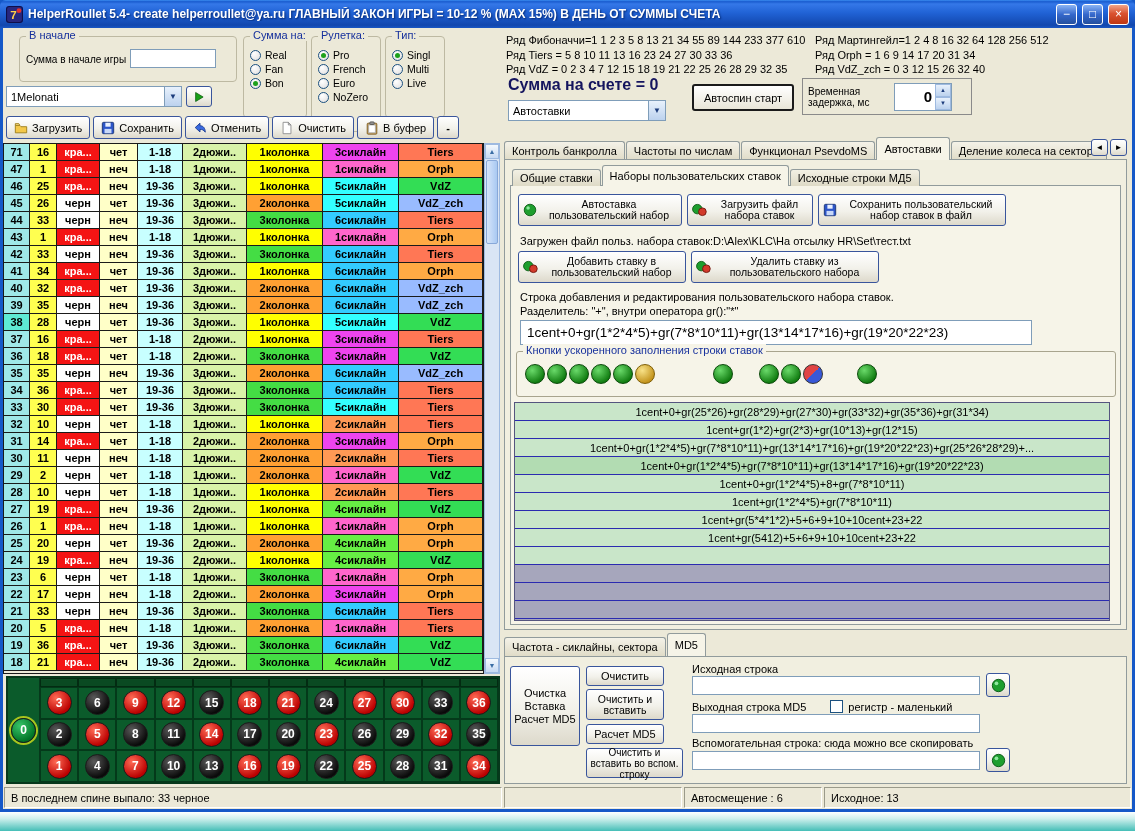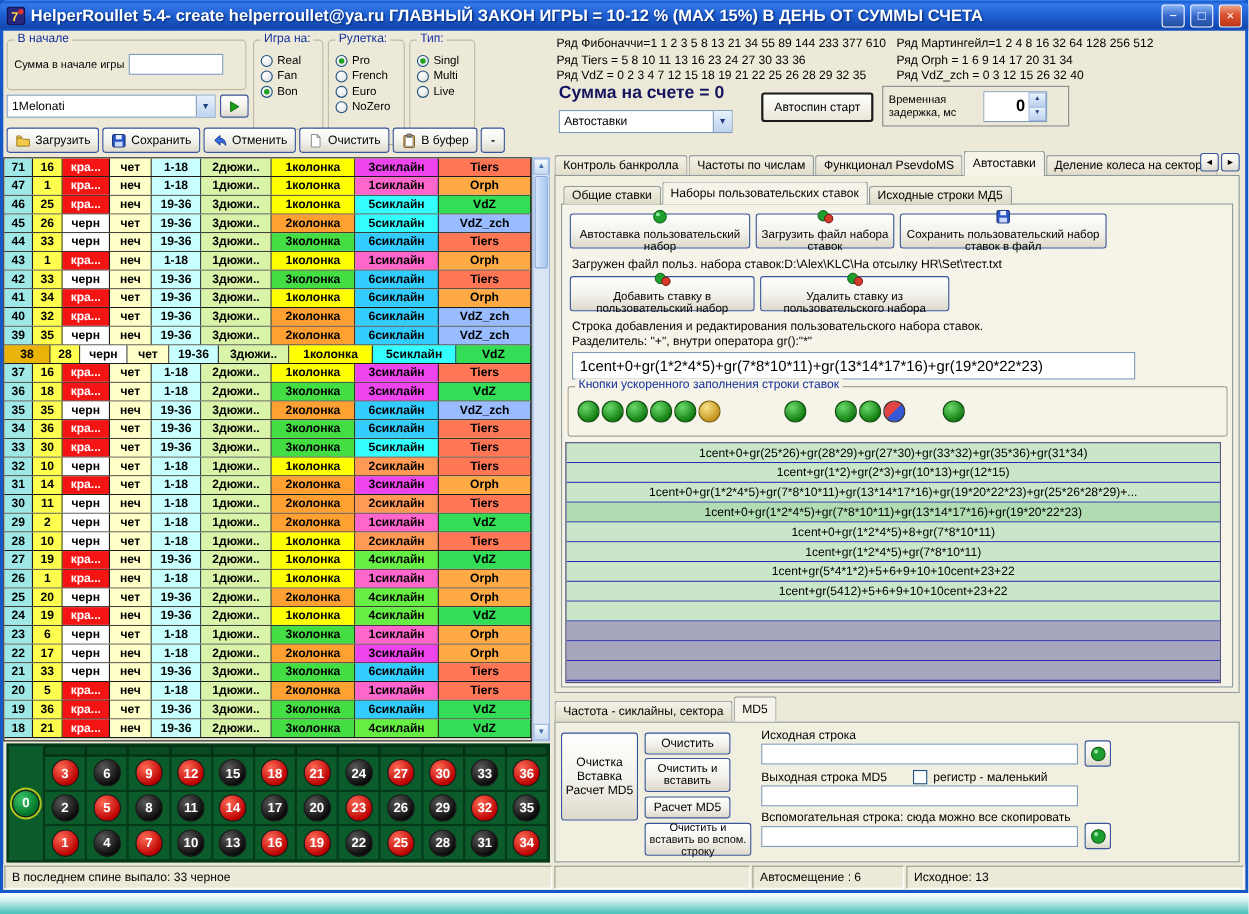--- a/index.html
+++ b/index.html
@@ -1,46 +1,46 @@
 <!DOCTYPE html>
 <html><head>
 <meta charset="utf-8">
 <style>
 *{margin:0;padding:0;box-sizing:border-box;font-family:"Liberation Sans",sans-serif;}
 html,body{width:1135px;height:831px;overflow:hidden;background:#fff;}
 #window{position:relative;width:1135px;height:812px;background:#ECE9D8;box-shadow:inset 0 0 0 3px #1558C8;}
 
 .titlebar{position:absolute;top:0;left:0;right:0;height:28px;display:flex;align-items:center;gap:5px;padding:0 6px;border-radius:6px 6px 0 0;background:linear-gradient(180deg,#3B8DF0 0%,#1A5CD0 6%,#3578E8 14%,#2163D6 45%,#1247AE 90%,#1A57C4 100%);}
-.title{color:#fff;font-weight:bold;font-size:15px;text-shadow:1px 1px 2px #00256E;white-space:nowrap;overflow:hidden;flex:1;}
+.title{color:#fff;font-weight:bold;font-size:12px;text-shadow:1px 1px 2px #00256E;white-space:nowrap;overflow:hidden;flex:1;}
 .winbtn{width:21px;height:21px;border-radius:3px;border:1px solid #fff;color:#fff;font-size:12px;line-height:1;display:flex;align-items:center;justify-content:center;background:linear-gradient(180deg,#8AB4F4,#3568CC 50%,#24509E);cursor:default;}
 .winbtn.close{background:linear-gradient(180deg,#F0A488,#DA5230 45%,#BE3612);}
 
 .btn{border:1px solid #39559C;border-radius:3px;background:linear-gradient(180deg,#FFFFFF,#F2F1EA 55%,#DDD9CB);font-size:11px;color:#000;display:inline-flex;align-items:center;justify-content:center;gap:4px;cursor:default;}
-.gb{position:absolute;border:1px solid #BDB9A2;border-radius:4px;}
+.gb{position:absolute;border:1px solid #BDB9A2;border-radius:4px;margin-left:13px;}
 .gbt{position:absolute;top:-8px;left:6px;background:#ECE9D8;padding:0 3px;color:#16309C;font-size:11px;white-space:nowrap;}
 .combo{display:flex;align-items:center;background:#fff;border:1px solid #7F9DB9;height:21px;}
 .cval{flex:1;font-size:11px;padding:0 4px;white-space:nowrap;overflow:hidden;}
 .carrow{width:17px;height:100%;display:flex;align-items:center;justify-content:center;font-size:8px;color:#1C3C7C;border-left:1px solid #7F9DB9;background:linear-gradient(180deg,#E8F1FC,#BCD2EE);}
 .tinput{border:1px solid #7F9DB9;background:#fff;font-size:11px;padding:1px 4px;}
 .radio{display:flex;align-items:center;gap:4px;font-size:10.5px;margin:2px 0;}
 .rb{width:11px;height:11px;border-radius:50%;border:1px solid #1C5180;background:radial-gradient(circle at 35% 30%,#fff,#DDD);display:flex;align-items:center;justify-content:center;}
 .radio .dot{display:none;}
 .radio.sel .dot{display:block;width:5px;height:5px;border-radius:50%;background:#1DA11D;}
 .ic{display:inline-flex;align-items:center;}
 
 .left{position:absolute;left:3px;top:30px;width:497px;height:756px;}
 .grp-begin{left:3px;top:6px;width:218px;height:46px;}
 .blbl{position:absolute;left:6px;top:17px;font-size:10px;white-space:nowrap;}
 .binput{position:absolute;left:110px;top:12px;width:86px;height:19px;}
 .grp-game{left:227px;top:6px;width:64px;height:82px;}
 .grp-roul{left:295px;top:6px;width:70px;height:96px;}
 .grp-type{left:369px;top:6px;width:60px;height:82px;}
 .gbody{padding:10px 3px 0 6px;}
 .presetrow{position:absolute;left:3px;top:56px;display:flex;gap:4px;}
-.presetrow .combo{width:190px;gap:12px;}
+.presetrow .combo{width:176px;gap:12px;}
 .playbtn{width:26px;height:21px;}
 .toolbar{position:absolute;left:3px;top:86px;display:flex;gap:3px;}
 .tbtn{height:23px;padding:0 7px;white-space:nowrap;}
 .minib{width:22px;height:23px;font-weight:bold;}
 
 .htable{position:absolute;left:0;top:113px;width:481px;height:531px;border:1px solid #1A1A1A;overflow:hidden;background:#ECE9D8;}
 .hrow{display:flex;height:17px;border-bottom:1px solid #1A1A1A;}
 .cell{border-right:1px solid #1A1A1A;font-size:11px;font-weight:bold;color:#000;display:flex;align-items:center;justify-content:center;white-space:nowrap;overflow:hidden;}
 .vscroll{position:absolute;right:0;top:113px;width:16px;height:531px;border:1px solid #9EBAE0;background:#D9E5F5;display:flex;flex-direction:column;}
 .sarrow{height:15px;font-size:7px;color:#3B6EA5;display:flex;align-items:center;justify-content:center;background:linear-gradient(#F4F9FE,#C6D9F2);border:1px solid #9EBAE0;}
@@ -77,24 +77,24 @@
 .tabarrows{position:absolute;top:109px;right:4px;display:flex;gap:2px;z-index:4;}
 .tabarrow{width:17px;height:17px;font-size:8px;}
 .mainpage{position:absolute;top:129px;left:2px;right:4px;height:471px;border:1px solid #919B9C;background:#F1EFE0;}
 #innertabs{top:135px;left:10px;height:21px;z-index:3;}
 #innertabs .tab{height:17px;background:linear-gradient(#F2F0E4,#DEDAC6);}
 #innertabs .tab.active{height:21px;background:#F6F4E8;}
 .innerpage{position:absolute;top:155px;left:8px;right:10px;height:440px;border:1px solid #919B9C;background:#F6F4E8;z-index:2;}
 .btnrow{position:absolute;left:16px;display:flex;gap:5px;z-index:3;}
 .row1{top:164px;}
 .row2{top:221px;}
-.setbtn{height:32px;padding:0 4px;flex-direction:column;}
+.setbtn{height:32px;padding:0 4px;}
 .setbtn .bl{font-size:10.5px;line-height:11px;text-align:center;white-space:normal;}
 .row1 .setbtn:nth-child(1){width:164px}.row1 .setbtn:nth-child(2){width:126px}.row1 .setbtn:nth-child(3){width:188px}
-.row2 .setbtn:nth-child(1){width:168px}.row2 .setbtn:nth-child(2){width:172px}.row2 .setbtn:nth-child(3){width:168px}
+.row2 .setbtn:nth-child(1){width:168px}.row2 .setbtn:nth-child(2){width:188px}.row2 .setbtn:nth-child(3){width:168px}
 .fileline{position:absolute;top:205px;left:18px;font-size:11px;white-space:nowrap;z-index:3;}
 .cap{position:absolute;left:18px;font-size:11px;white-space:nowrap;z-index:3;}
 .cap1{top:261px;}.cap2{top:275px;}
 .betedit{position:absolute;top:290px;left:18px;width:512px;height:25px;border:1px solid #7F9DB9;font-size:13.5px;padding:2px 6px;z-index:3;}
 .quickgb{position:absolute;top:321px;left:14px;width:600px;height:46px;border:1px solid #A8A48E;border-radius:3px;z-index:3;}
 .quickgb .gbt{background:#F6F4E8;}
 .chiprow{display:flex;align-items:center;padding:12px 4px 0 8px;}
 .chipbtn{width:20px;height:20px;border-radius:50%;border:1px solid #0A4A0A;flex:none;}
 .chipbtn+.chipbtn{margin-left:2px;}
 .chipbtn:nth-child(7){margin-left:58px;}
@@ -156,21 +156,21 @@
     <span class="winbtn close">×</span>
   </div>
 
   <div class="left">
     <div class="gb grp-begin">
       <span class="gbt">В начале</span>
       <span class="blbl">Сумма в начале игры</span>
       <input class="tinput binput" value="" style="">
     </div>
     <div class="gb radiogrp grp-game">
-        <span class="gbt">Игра на:</span>
+        <span class="gbt">Сумма на:</span>
         <div class="gbody">
           <label class="radio">
             <span class="rb"></span>
             <span>Real</span>
           </label>
           <label class="radio">
             <span class="rb"></span>
             <span>Fan</span>
           </label>
           <label class="radio sel">
@@ -393,21 +393,21 @@
           <span class="cell" style="width:27px;background:#FFFF50;">35</span>
           <span class="cell" style="width:43px;background:#FFFFFF;color:#000000">черн</span>
           <span class="cell" style="width:38px;background:#FFFFC8;">неч</span>
           <span class="cell" style="width:45px;background:#C8FFFF;">19-36</span>
           <span class="cell" style="width:64px;background:#D9F3A9;">3дюжи..</span>
           <span class="cell" style="width:76px;background:#FFA033;">2колонка</span>
           <span class="cell" style="width:76px;background:#33CCFF;">6сиклайн</span>
           <span class="cell" style="flex:1;background:#99BBFF">VdZ_zch</span>
         </div>
         <div class="hrow">
-          <span class="cell" style="width:42px;background:#eab308;">38</span>
+          <span class="cell" style="width:26px;background:#5eead4;">38</span>
           <span class="cell" style="width:27px;background:#FFFF50;">28</span>
           <span class="cell" style="width:43px;background:#FFFFFF;color:#000000">черн</span>
           <span class="cell" style="width:38px;background:#FFFFC8;">чет</span>
           <span class="cell" style="width:45px;background:#C8FFFF;">19-36</span>
           <span class="cell" style="width:64px;background:#D9F3A9;">3дюжи..</span>
           <span class="cell" style="width:76px;background:#FFFF00;">1колонка</span>
           <span class="cell" style="width:76px;background:#33FFFF;">5сиклайн</span>
           <span class="cell" style="flex:1;background:#33DD55">VdZ</span>
         </div>
         <div class="hrow">

